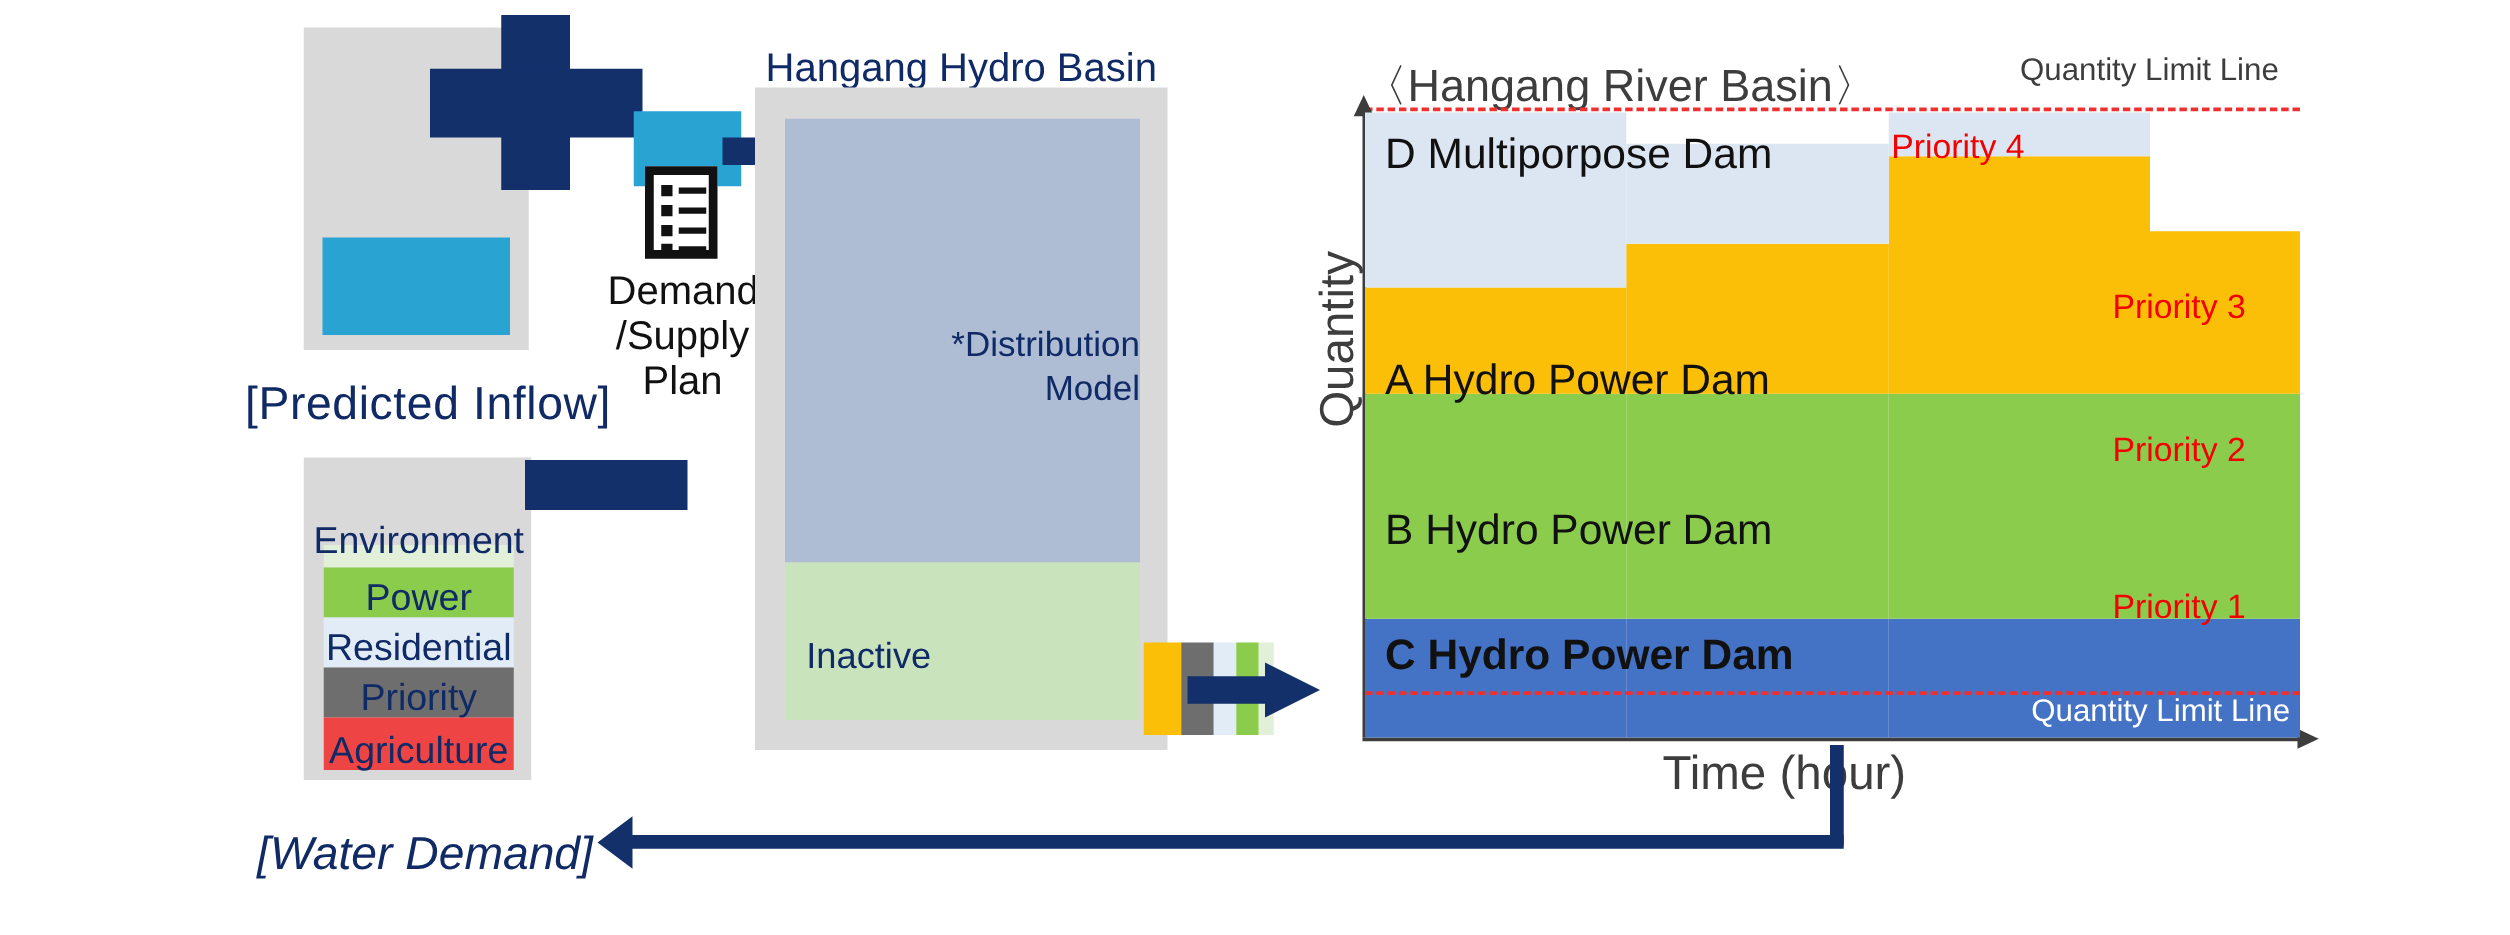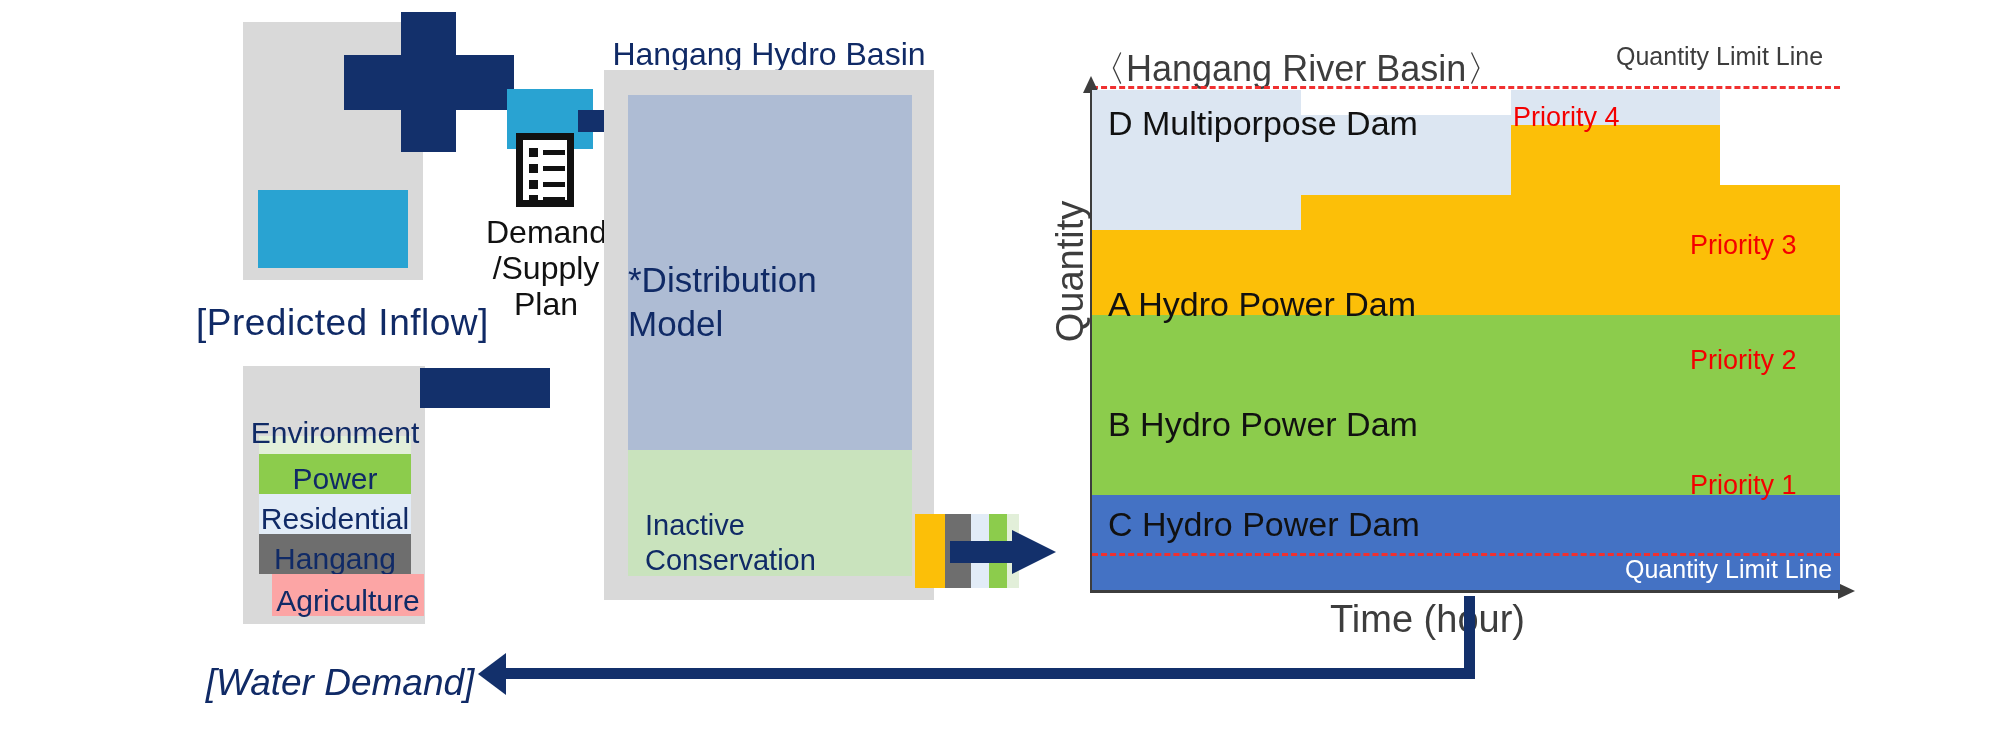--- a/index.html
+++ b/index.html
@@ -47,22 +47,22 @@
   #b-agr{top:574px;height:42px;background:#fcbf08;}
   #demand-caption{left:190px;top:662px;width:300px;text-align:center;
      font-size:37px;color:#102a66;white-space:nowrap;font-style:italic;}
 
   
   #basin-title{left:604px;top:36px;width:330px;text-align:center;
      font-size:32px;color:#102a66;white-space:nowrap;}
   #basin-outer{left:604px;top:70px;width:330px;height:530px;background:#d9d9d9;}
   #basin-upper{left:628px;top:95px;width:284px;height:355px;background:#aebcd4;}
   #basin-lower{left:628px;top:450px;width:284px;height:126px;background:#c9e3bd;}
-  #basin-upper-label{left:628px;top:258px;width:284px;text-align:left;
-     font-size:35px;color:#102a66;line-height:1.25;}
+  #basin-upper-label{left:628px;top:258px;width:284px;text-align:right;
+     font-size:28px;color:#102a66;line-height:1.25;}
   #basin-lower-label{left:645px;top:508px;width:260px;font-size:29px;
      color:#102a66;line-height:1.22;}
 
   
   .strip{position:absolute;top:514px;height:74px;}
   #chart-title{left:1090px;top:34px;font-size:36px;color:#3d3d3d;white-space:nowrap;margin-top:11px;}
   #qlimit-top-label{left:1616px;top:42px;font-size:25px;color:#3d3d3d;white-space:nowrap;}
   #qlimit-top-line{left:1092px;top:86px;width:748px;border-top:3px dashed #f03030;}
   #qlimit-bot-line{left:1092px;top:553px;width:748px;border-top:3px dashed #f03030;}
   #qlimit-bot-label{left:1625px;top:555px;font-size:25px;color:#ffffff;white-space:nowrap;}
@@ -133,38 +133,37 @@
 <div class="band abs" id="b-env">
   <span>Environment</span>
 </div>
 <div class="band abs" id="b-pow" style="background: rgb(140, 204, 76);">
   <span>Power</span>
 </div>
 <div class="band abs" id="b-res" style="background: rgb(226, 236, 247);">
   <span>Residential</span>
 </div>
 <div class="band abs" id="b-ind" style="background: rgb(110, 110, 110);">
-  <span>Hangang</span>
-</div>
-<div class="band abs" id="b-agr" style="background: #fca5a5; margin-left: 13px;">
+  <span>Priority</span>
+</div>
+<div class="band abs" id="b-agr" style="background: #ef4444;">
   <span>Agriculture</span>
 </div>
 <div class="abs" id="demand-caption">[Water Demand]</div>
 
 <div class="abs" id="basin-title">Hangang Hydro Basin</div>
 <div class="abs" id="basin-outer"></div>
 <div class="abs" id="basin-upper" style="background: rgb(174, 188, 212);"></div>
 <div class="abs" id="basin-lower" style="background: rgb(201, 227, 189);"></div>
 <div class="abs" id="basin-upper-label">
   <div>*Distribution</div>
   <div>Model</div>
 </div>
 <div class="abs" id="basin-lower-label">
   <div>Inactive</div>
-  <div>Conservation</div>
 </div>
 
 <div class="strip abs" style="left:915px;width:30px;background:#fcbf08;"></div>
 <div class="strip abs" style="left:945px;width:26px;background:#6e6e6e;"></div>
 <div class="strip abs" style="left:971px;width:18px;background:#e2ecf7;"></div>
 <div class="strip abs" style="left:989px;width:18px;background:#8ccc4c;"></div>
 <div class="strip abs" style="left:1007px;width:12px;background:#e2efd9;"></div>
 <div class="arrow-r abs" style="left:950px;top:530px;width:110px;height:42px;">
   <div class="shaft" style="left:0;top:11px;width:66px;height:22px;"></div>
   <div class="head" style="left:62px;top:0px;border-width:22px 0 22px 44px;"></div>
@@ -199,21 +198,21 @@
     <div class="series-cell" style="left: 209.44px; width: 209.44px; bottom: 395px; height: 80px; background: rgb(220, 230, 242);"></div>
     <div class="series-cell" style="left: 418.88px; width: 209.44px; bottom: 465px; height: 35px; background: rgb(220, 230, 242);"></div>
   </div>
 
 <div class="abs" id="qlimit-bot-line"></div>
 <div class="abs" id="qlimit-bot-label">Quantity Limit Line</div>
 
 <div class="dam-label abs" style="left:1108px;top:104px;">D Multiporpose Dam</div>
 <div class="dam-label abs" style="left:1108px;top:285px;">A Hydro Power Dam</div>
 <div class="dam-label abs" style="left:1108px;top:405px;">B Hydro Power Dam</div>
-<div class="dam-label abs" style="left:1108px;top:505px;">C Hydro Power Dam</div>
+<div class="dam-label abs" style="left:1108px;top:505px;font-weight:bold;">C Hydro Power Dam</div>
 
 <div class="prio-label abs" style="left:1513px;top:102px;">Priority 4</div>
 <div class="prio-label abs" style="left:1690px;top:230px;">Priority 3</div>
 <div class="prio-label abs" style="left:1690px;top:345px;">Priority 2</div>
 <div class="prio-label abs" style="left:1690px;top:470px;">Priority 1</div>
 
 <div class="abs" id="fb-v"></div>
 <div class="abs" id="fb-h"></div>
 <div class="abs" id="fb-head"></div>
 <div class="abs" id="fb-text"></div>

